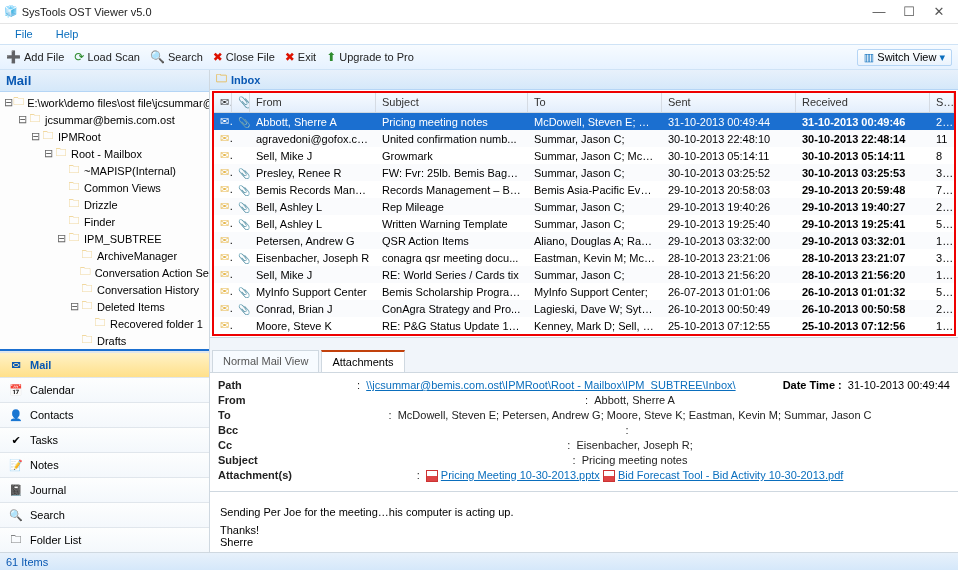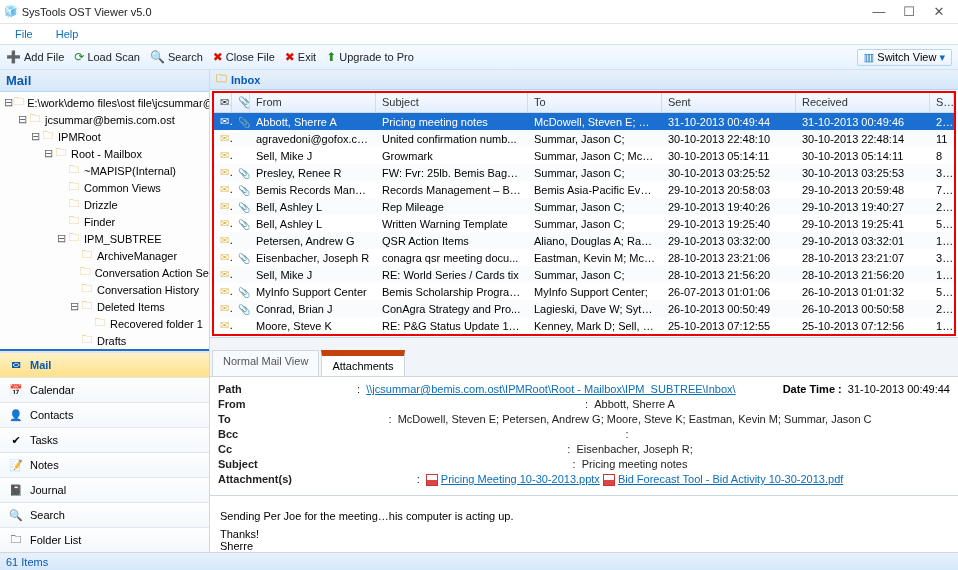--- a/index.html
+++ b/index.html
@@ -33,31 +33,31 @@
 .navitem { height:25px; display:flex; align-items:center; padding:0 8px; border-top:1px solid #e0e6ec; cursor:pointer; background:linear-gradient(#fdfefe,#f4f8fc);}
 .navitem .ic { width:16px; margin-right:6px; text-align:center; }
 .navitem.sel { font-weight:bold; color:#0958b3; background:linear-gradient(#fff2c7,#ffe08a);}
 
 .right { flex:1; display:flex; flex-direction:column; overflow:hidden;}
 .foldhdr { height:22px; background:linear-gradient(#e8f1fb,#d5e8fa); border-bottom:1px solid #b5d5f5; display:flex; align-items:center; padding:0 6px; color:#0958b3; font-weight:bold; font-size:13px; }
 .foldhdr .ic { margin-right:4px; color:#e6b84d;}
 .grid { border:2px solid #e00; margin:1px 2px; display:flex; flex-direction:column; }
 .ghdr { display:flex; background:linear-gradient(#f7fbff,#e3eefc); border-bottom:1px solid #cfd8e0; }
 .ghdr div { padding:3px 6px; border-right:1px solid #d5dbe3; color:#333; font-weight:normal; white-space:nowrap; overflow:hidden; text-overflow:ellipsis;}
-.col-ic{width:18px;padding:3px 2px;} .col-at{width:18px;padding:3px 2px;} .col-from{width:126px;} .col-subj{width:152px;} .col-to{width:134px;} .col-sent{width:134px;} .col-recv{width:134px;} .col-size{flex:1;}
+.col-ic{width:18px;padding:3px 2px;} .col-at{width:18px;padding:3px 2px;} .col-from{width:126px;} .col-subj{width:152px;} .col-to{width:134px;} .col-sent{width:134px;} .col-recv{width:134px;font-weight:bold;} .col-size{flex:1;}
 .grow{display:flex; height:17px; align-items:center; cursor:pointer;}
 .grow div{padding:0 6px; white-space:nowrap; overflow:hidden; text-overflow:ellipsis;}
 .grow:nth-child(even){background:#fafbfd;}
 .grow.sel{background:#1b6fd0;color:#fff;}
 .grow.sel .env{color:#fff;}
 .env{color:#e6b84d;font-size:11px;}
 .clip{color:#888;font-size:10px;}
 .tabs { display:flex; background:#f1f5fa; border-top:1px solid #cfd8e0; border-bottom:1px solid #cfd8e0;}
 .tab { padding:4px 10px; border:1px solid #cfd8e0; border-bottom:none; margin-top:12px; margin-left:2px; background:#f7fbff; cursor:pointer; color:#555;}
-.tab.act { background:#fff; color:#000; border-top:6px solid #c2410c;}
+.tab.act { background:#fff; color:#000; border-top:2px solid #c2410c;}
 .detail { padding:6px 8px; background:#fff; border-bottom:1px solid #cfd8e0; }
 .drow { display:flex; margin-bottom:3px; }
 .drow .dlab { width:92px; font-weight:bold; color:#222;}
 .drow .dcol { flex:1; color:#222;text-align:center;}
 .drow .dtime { margin-left:auto; }
 a.lk{color:#0a6ebd;text-decoration:underline;}
 .body { flex:1; padding:14px 10px; background:#fff; color:#000; font-size:13px; }
 .body p { margin-bottom:6px; }
 .status { height:18px; background:linear-gradient(#e8f1fb,#d5e8fa); border-top:1px solid #cfd8e0; padding:0 6px; display:flex; align-items:center; color:#0a5; }
 .status span{color:#0958b3;}

